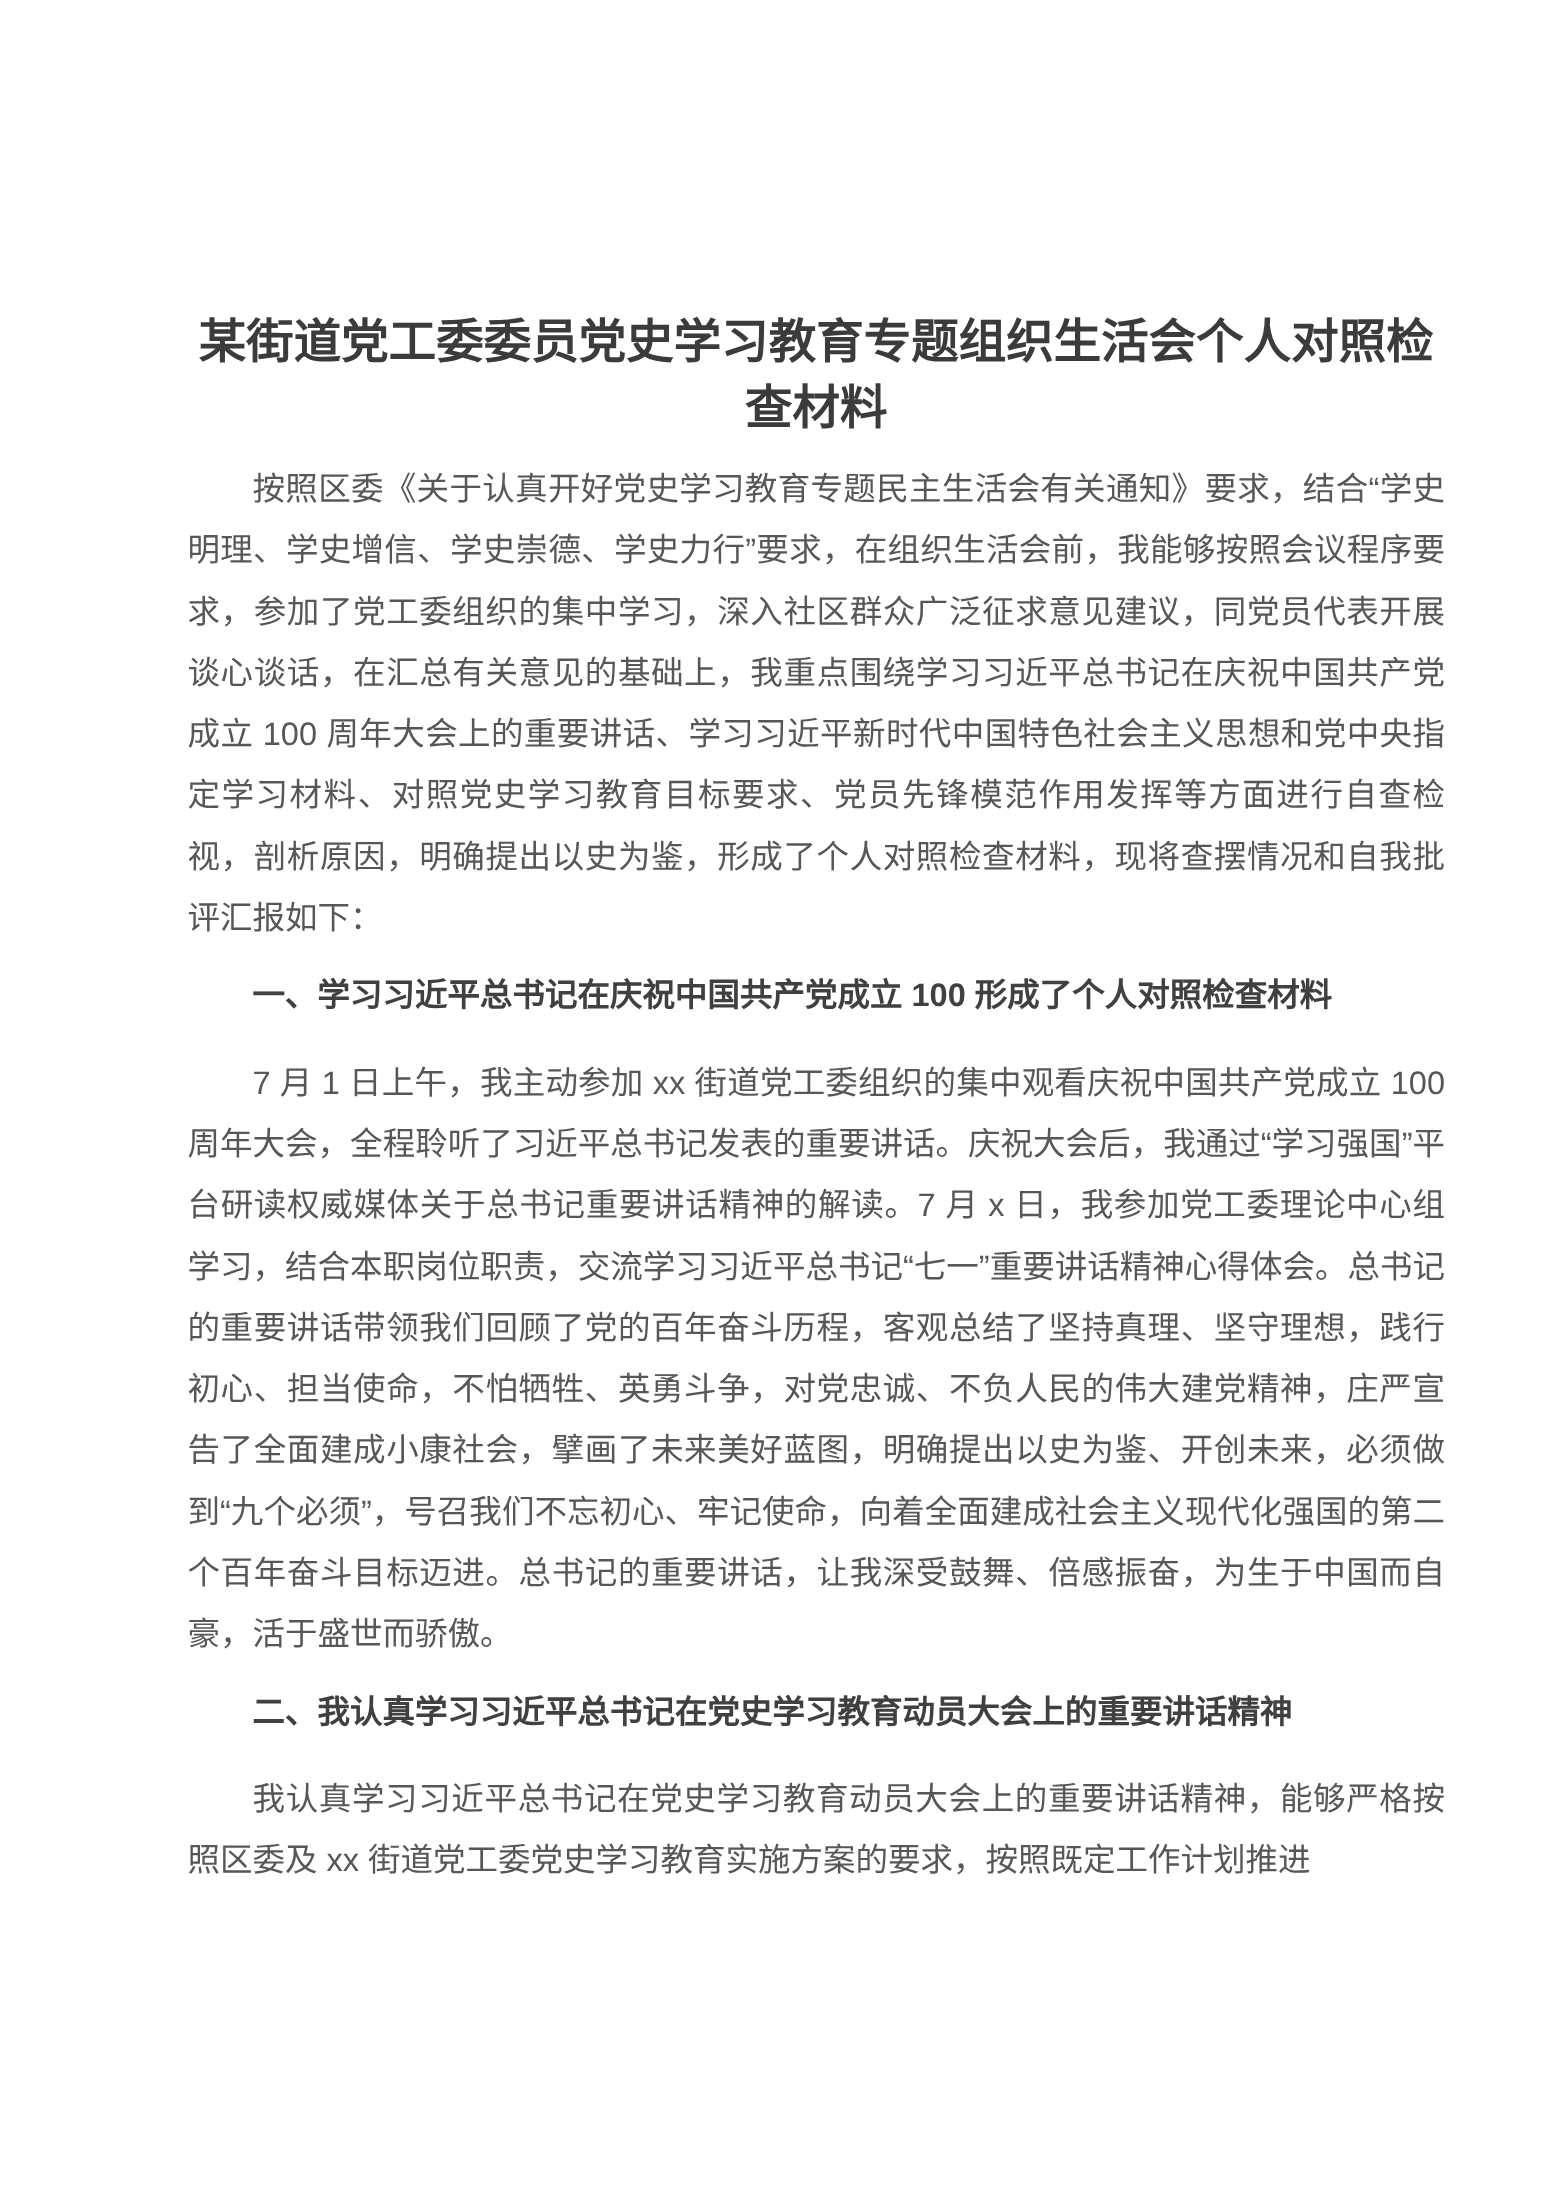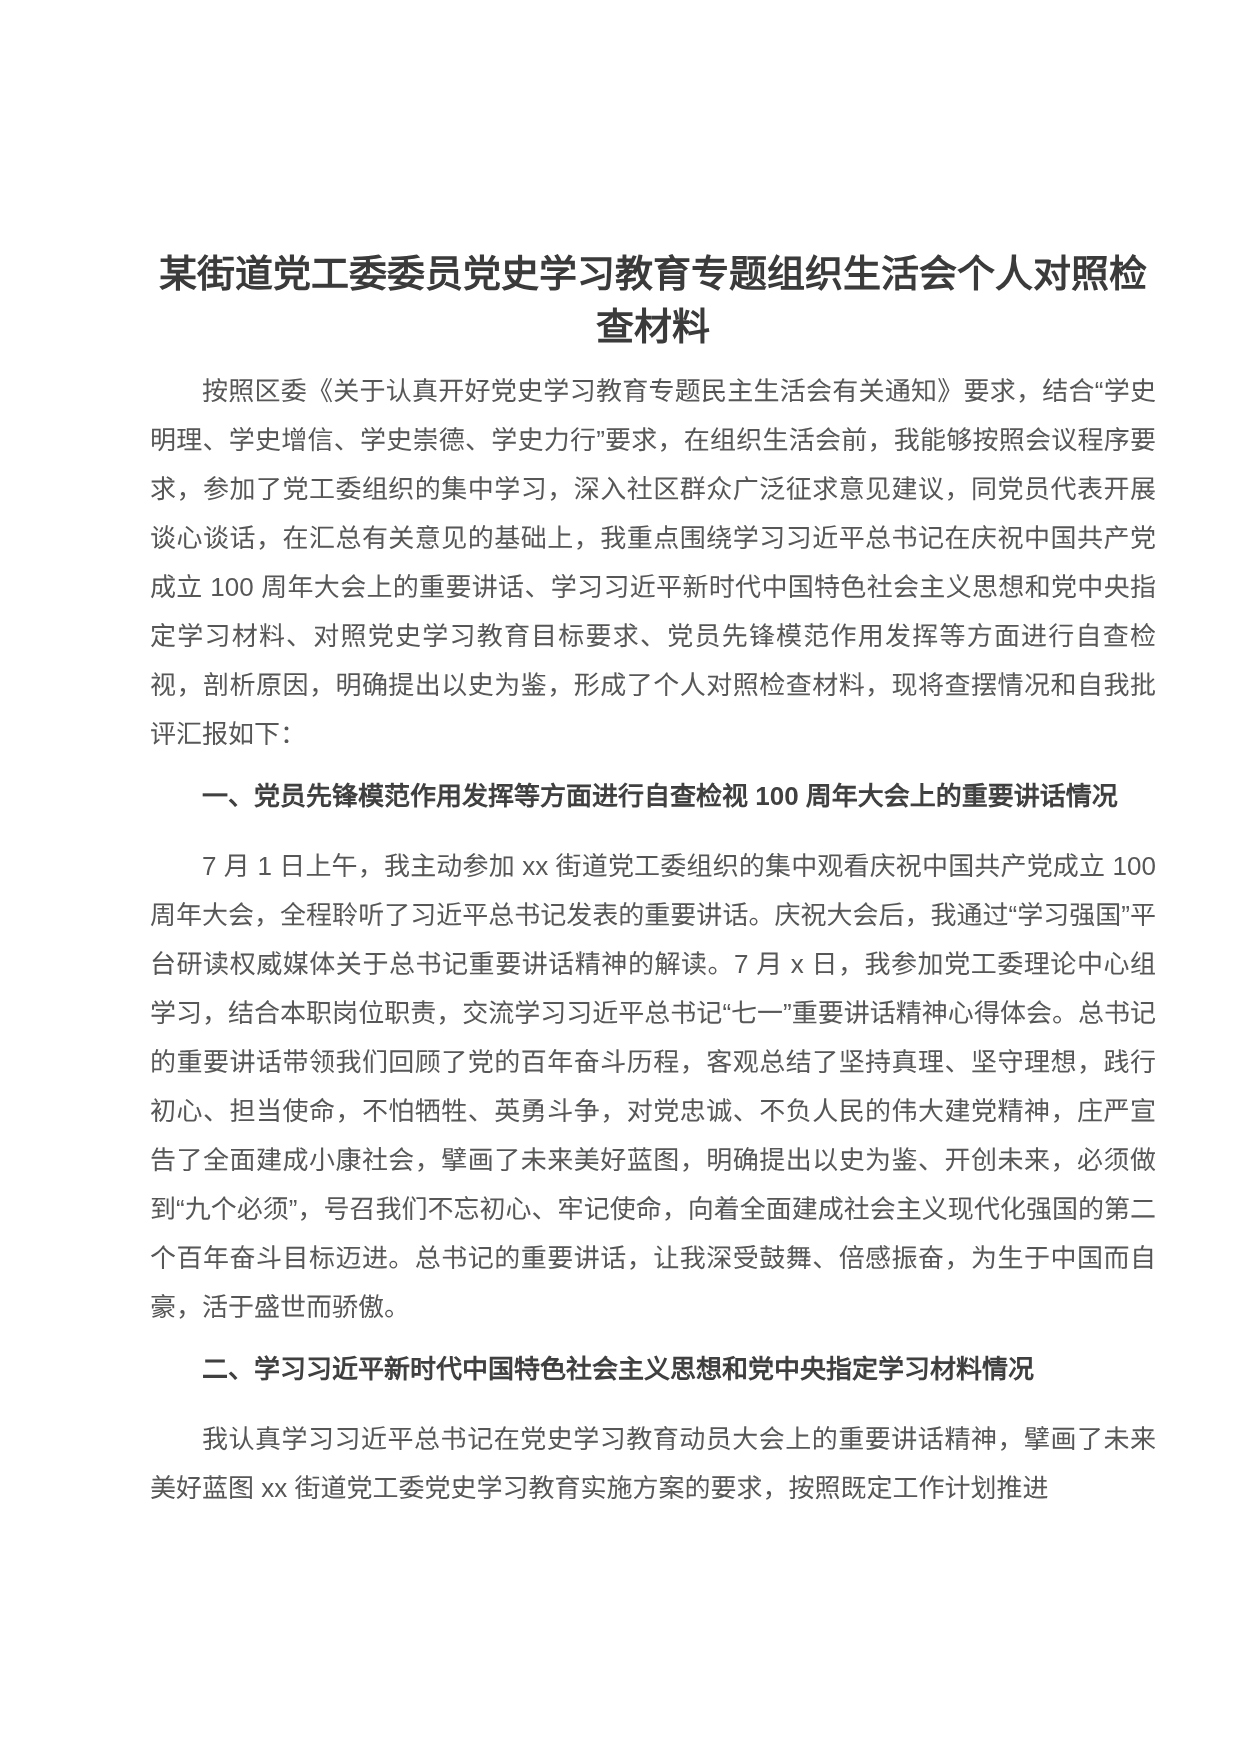--- a/index.html
+++ b/index.html
@@ -48,20 +48,20 @@
   }
 </style>
 </head>
 <body>
 
 <div class="page">
   <h1 class="doc-title">某街道党工委委员党史学习教育专题组织生活会个人对照检查材料</h1>
 
   <p class="body-para">按照区委《关于认真开好党史学习教育专题民主生活会有关通知》要求，结合“学史明理、学史增信、学史崇德、学史力行”要求，在组织生活会前，我能够按照会议程序要求，参加了党工委组织的集中学习，深入社区群众广泛征求意见建议，同党员代表开展谈心谈话，在汇总有关意见的基础上，我重点围绕学习习近平总书记在庆祝中国共产党成立 100 周年大会上的重要讲话、学习习近平新时代中国特色社会主义思想和党中央指定学习材料、对照党史学习教育目标要求、党员先锋模范作用发挥等方面进行自查检视，剖析原因，明确提出以史为鉴，形成了个人对照检查材料，现将查摆情况和自我批评汇报如下：</p>
 
-  <p class="section-heading">一、党员先锋模范作用发挥等方面进行自查检视 100 周年大会上的重要讲话情况</p>
+  <p class="section-heading">一、学习习近平总书记在庆祝中国共产党成立 100 形成了个人对照检查材料</p>
 
   <p class="body-para">7 月 1 日上午，我主动参加 xx 街道党工委组织的集中观看庆祝中国共产党成立 100 周年大会，全程聆听了习近平总书记发表的重要讲话。庆祝大会后，我通过“学习强国”平台研读权威媒体关于总书记重要讲话精神的解读。7 月 x 日，我参加党工委理论中心组学习，结合本职岗位职责，交流学习习近平总书记“七一”重要讲话精神心得体会。总书记的重要讲话带领我们回顾了党的百年奋斗历程，客观总结了坚持真理、坚守理想，践行初心、担当使命，不怕牺牲、英勇斗争，对党忠诚、不负人民的伟大建党精神，庄严宣告了全面建成小康社会，擘画了未来美好蓝图，明确提出以史为鉴、开创未来，必须做到“九个必须”，号召我们不忘初心、牢记使命，向着全面建成社会主义现代化强国的第二个百年奋斗目标迈进。总书记的重要讲话，让我深受鼓舞、倍感振奋，为生于中国而自豪，活于盛世而骄傲。</p>
 
-  <p class="section-heading">二、学习习近平新时代中国特色社会主义思想和党中央指定学习材料情况</p>
+  <p class="section-heading">二、我认真学习习近平总书记在党史学习教育动员大会上的重要讲话精神</p>
 
-  <p class="body-para">我认真学习习近平总书记在党史学习教育动员大会上的重要讲话精神，擘画了未来美好蓝图 xx 街道党工委党史学习教育实施方案的要求，按照既定工作计划推进</p>
+  <p class="body-para">我认真学习习近平总书记在党史学习教育动员大会上的重要讲话精神，能够严格按照区委及 xx 街道党工委党史学习教育实施方案的要求，按照既定工作计划推进</p>
 </div>
 
 </body></html>

